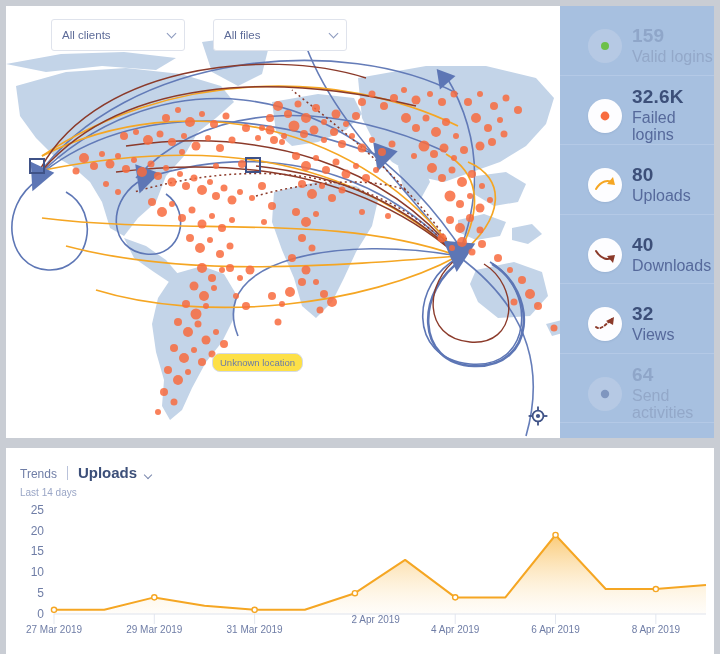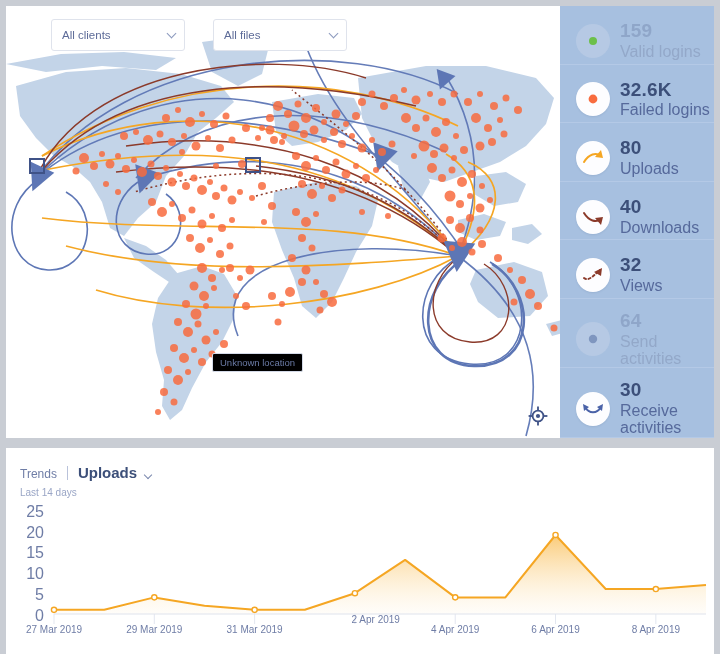--- a/index.html
+++ b/index.html
@@ -41,39 +41,39 @@
     width: 7px; height: 7px; margin-top: -5px;
     border-right: 1.4px solid #8b99bd;
     border-bottom: 1.4px solid #8b99bd;
     transform: rotate(45deg);
   }
 
   .map-svg { position: absolute; left: 0; top: 0; }
 
   .unknown-loc {
     position: absolute; left: 206px; top: 347px;
-    border: 1px solid #d4dae8; background: #000000;
+    border: 1px solid #d4dae8; background: #fde047;
     padding: 3px 7px; font-size: 9.5px; color: #6b7ba6;
-    border-radius: 2px;
+    border-radius: 8px;
   }
   .locate-btn {
     position: absolute; right: 12px; bottom: 12px;
     width: 20px; height: 20px; cursor: pointer;
   }
 
   
   .stats {
     width: 154px; flex: 0 0 154px;
     background: #a7c0e0;
     display: flex; flex-direction: column;
   }
   .stat-row {
     height: 57.5px;
     display: flex; align-items: center;
-    padding-left: 16px;
+    padding-left: 28px;
     border-bottom: 1px solid #b4c9e6;
     cursor: pointer;
     margin-top: 12px;
   }
   .stat-icon {
     width: 34px; height: 34px; border-radius: 50%;
     background: #fdfdff;
     display: flex; align-items: center; justify-content: center;
     flex: 0 0 34px;
     box-shadow: 0 1px 2px rgba(60,80,120,.12);
@@ -97,21 +97,21 @@
   .th-trends { font-size: 12px; color: #6f7da6; }
   .th-divider { width: 1px; height: 14px; background: #b9c2da; margin: 0 10px; align-self: center; }
   .th-metric { font-size: 15px; font-weight: bold; color: #3c4f79; }
   .th-chev {
     width: 6px; height: 6px; margin-left: 8px; margin-bottom: 2px;
     border-right: 1.4px solid #7a88ad; border-bottom: 1.4px solid #7a88ad;
     transform: rotate(45deg); display: inline-block; cursor: pointer;
   }
   .th-sub { font-size: 10px; color: #9aa6c6; margin-top: 6px; }
   .chart-wrap { position: relative; margin-top: 4px; }
-  .ytick { position: absolute; font-size: 16px; color: #6f7da6; text-align: right; width: 22px; }
+  .ytick { position: absolute; font-size: 12px; color: #6f7da6; text-align: right; width: 22px; }
   .xtick { position: absolute; font-size: 10px; color: #6f7da6; }
 </style>
 </head>
 <body>
 
 <div id="root">
 
   <div class="map-card">
     <div class="map-area">
 
@@ -523,33 +523,20 @@
           <svg width="34" height="34" viewBox="0 0 34 34">
               <circle cx="17" cy="17" r="4.2" fill="#7f96bf"></circle>
             </svg>
         </div>
         <div class="stat-text">
           <div class="stat-value">64</div>
           <div class="stat-label">Send activities</div>
         </div>
       </div>
 
-      <div class="stat-row">
-        <div class="stat-icon">
-          <svg width="34" height="34" viewBox="0 0 34 34">
-            <path d="M9 15 C13 22, 21 22, 25 15" fill="none" stroke="#4a62a8" stroke-width="2" stroke-linecap="round"></path>
-            <path d="M7 12 L13 15 L8 19 Z" fill="#4a62a8"></path>
-            <path d="M27 12 L21 15 L26 19 Z" fill="#4a62a8"></path>
-          </svg>
-        </div>
-        <div class="stat-text">
-          <div class="stat-value">30</div>
-          <div class="stat-label">Receive activities</div>
-        </div>
-      </div>
 
       <div class="stat-filler"></div>
     </div>
   </div>
 
   <div class="trends-card">
     <div class="trends-head">
       <div class="th-line">
         <span class="th-trends">Trends</span>
         <span class="th-divider"></span>

